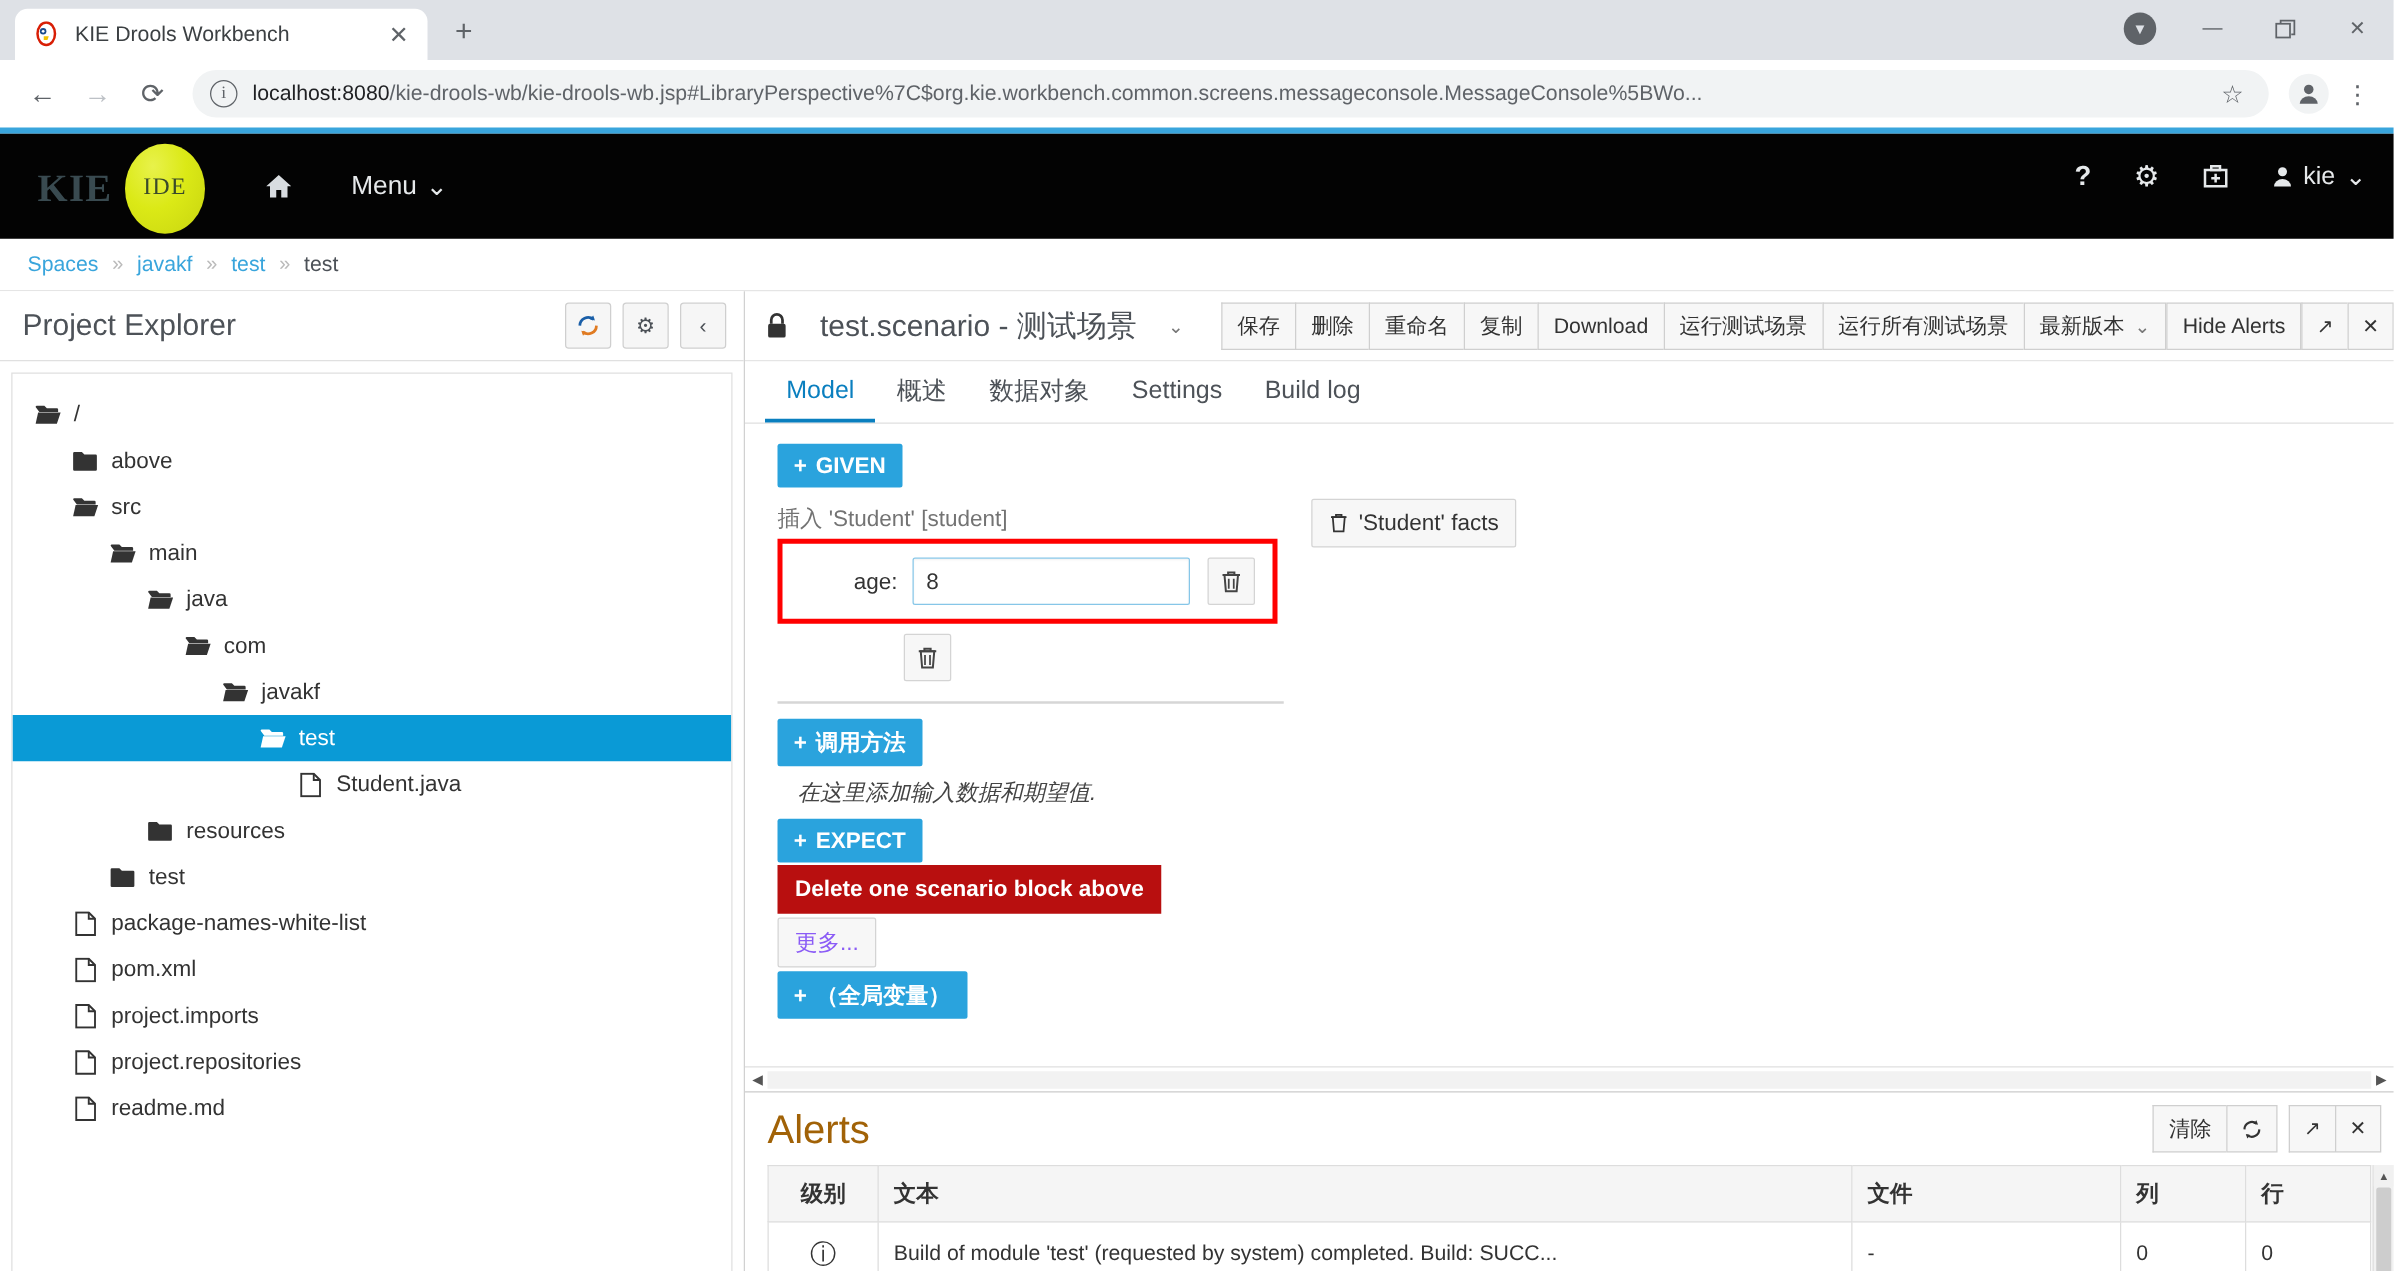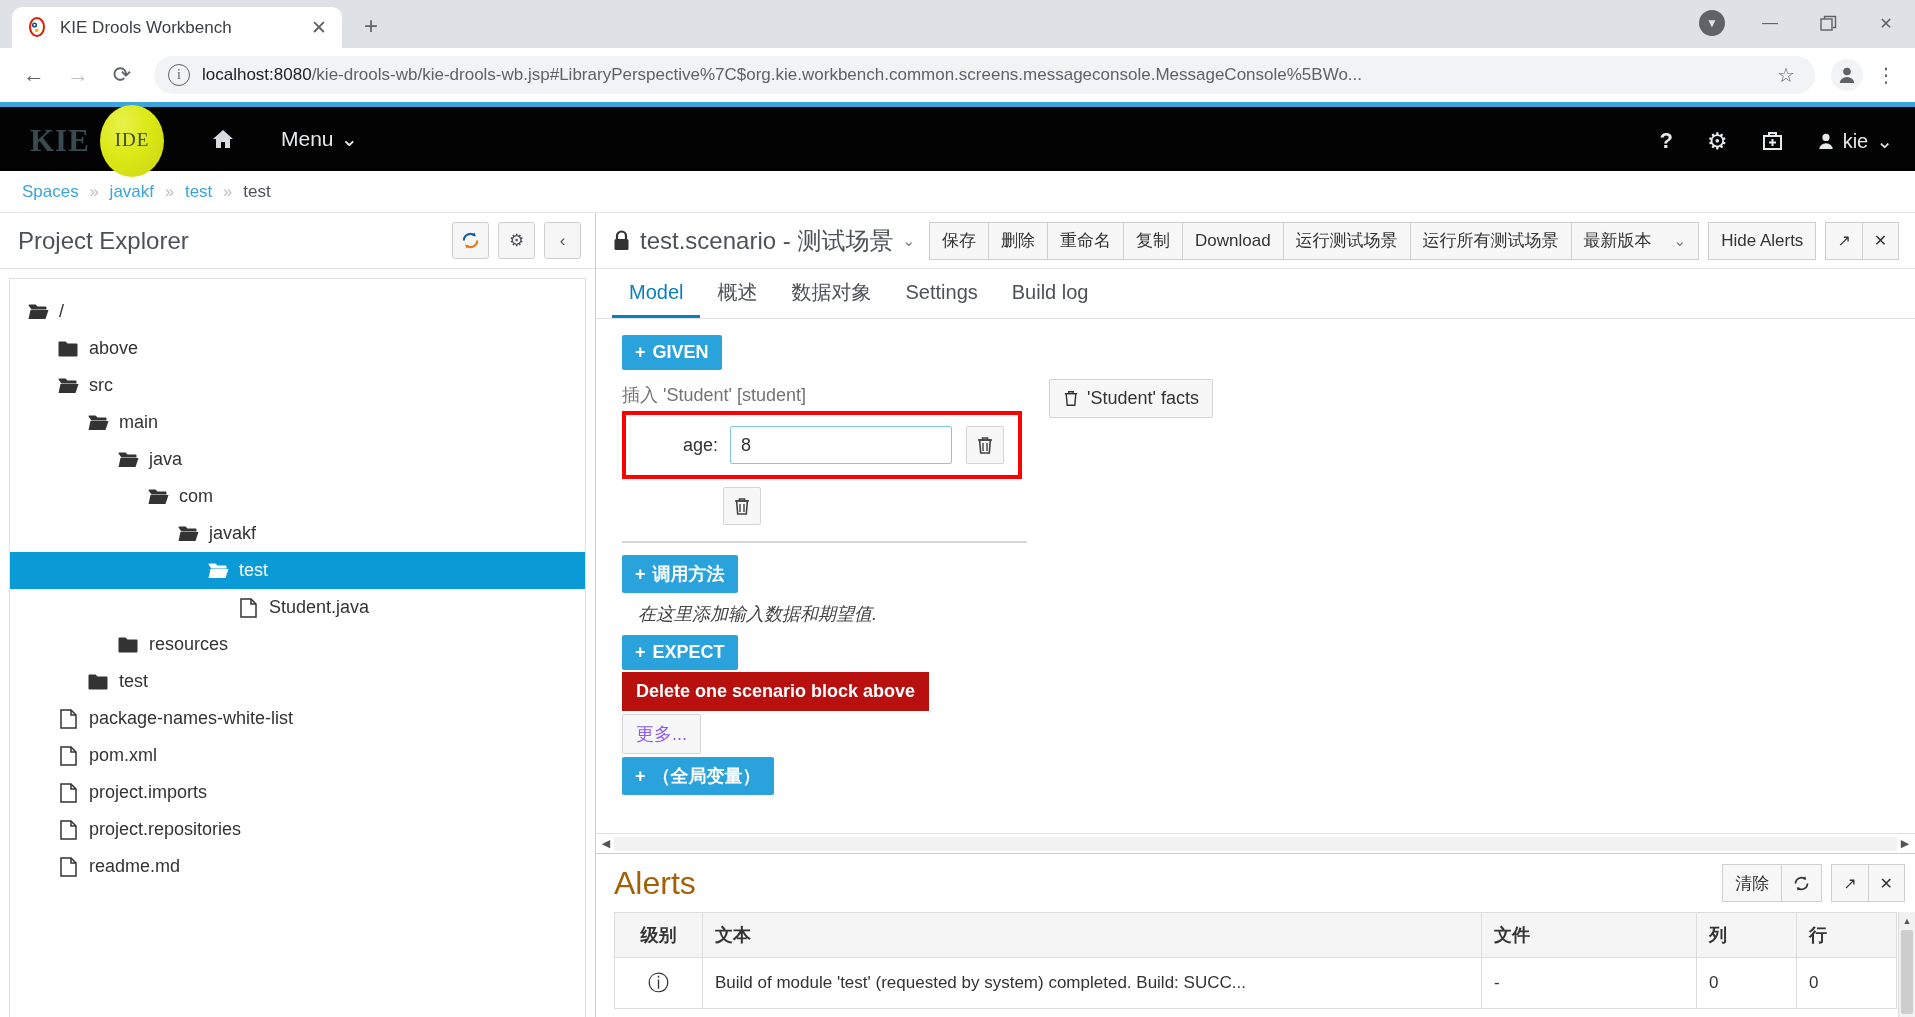--- a/index.html
+++ b/index.html
@@ -39,21 +39,21 @@
   .omni-url { font-size: 17px; color: #5f6368; white-space: nowrap; overflow: hidden; flex: 1; }
   .omni-url b { color: #202124; font-weight: normal; }
   .omni-star { width: 30px; margin-left: 6px; color: #5f6368; font-size: 20px; text-align: center; flex: 0 0 auto;}
   .prof-av { width: 32px; height: 32px; border-radius: 50%; background: #f1f3f4; margin: 0 6px;
     display: flex; align-items: center; justify-content: center; flex: 0 0 auto;}
   .kebab { width: 34px; text-align: center; color: #5f6368; font-size: 20px; letter-spacing: 0; flex: 0 0 auto;}
 
   .blue-line { height: 5px; background: #39a5dc; }
 
   
-  .kie-header { height: 64px; background: #030303; display: flex; align-items: center; padding: 0 22px;
+  .kie-header { height: 84px; background: #030303; display: flex; align-items: center; padding: 0 22px;
     position: relative; }
   .kie-logo { display: flex; align-items: center; position: relative; width: 145px; height: 68px; }
   .kie-word { font-family: "Liberation Serif", serif; font-size: 31px; font-weight: bold;
     color: #394a50; letter-spacing: 1px; position: absolute; left: 8px; top: 18px; }
   .kie-ball { position: absolute; left: 78px; top: 0px; width: 64px; height: 72px; border-radius: 50%;
     background: radial-gradient(ellipse at 35% 25%, #e8f24b 0%, #dbe916 45%, #c8d410 100%); }
   .kie-ball span { position: absolute; left: 0; right: 0; top: 24px; text-align: center;
     font-family: "Liberation Serif", serif; font-size: 19px; color: #3a4a2a; letter-spacing: 1px; }
   .home-ic { margin-left: 44px; color: #d8dce0; font-size: 24px; display: flex; align-items: center; }
   .menu-item { margin-left: 46px; color: #e6e9eb; font-size: 21px; display: flex; align-items: center; gap: 7px; }
@@ -78,29 +78,29 @@
     display: flex; align-items: center; justify-content: center; margin-left: 9px; color: #4d5258; font-size: 17px; }
   .tree { flex: 1; border: 1px solid #e0e0e0; margin: 9px; padding-top: 14px; overflow: hidden; }
   .tnode { display: flex; align-items: center; height: 37px; font-size: 18px; color: #333; gap: 10px; }
   .tnode.sel { background: #0a9ad6; color: #fff; }
   .tico { width: 21px; display: flex; align-items: center; justify-content: center; flex: 0 0 auto; }
 
   
   .right-pane { flex: 1; display: flex; flex-direction: column; position: relative; min-width: 0; }
   .ed-toolbar { height: 56px; display: flex; align-items: center; padding: 0 9px 0 16px;
     border-bottom: 1px solid #e5e5e5; }
-  .ed-title { font-size: 24px; color: #4d5258; display: flex; align-items: center; gap: 9px;
-    white-space: nowrap; margin-right: 14px; }
+  .ed-title { font-size: 24px; color: #4d5258; display: flex; align-items: center; gap: 25px;
+    white-space: nowrap; margin-right: 30px; }
   .ed-caret { font-size: 15px; color: #777; }
   .btn-group { display: flex; }
   .tbtn { height: 38px; padding: 0 12px; border: 1px solid #cfcfcf; border-right: none; background: #f7f7f7;
     display: flex; align-items: center; font-size: 17px; color: #333; white-space: nowrap; }
   .tbtn:last-child { border-right: 1px solid #cfcfcf; }
   .tb-gap { width: 9px; }
-  .tbtn.caretbtn { gap: 22px; }
+  .tbtn.caretbtn { gap: 8px; }
   .tbtn.ic { padding: 0 11px; font-size: 16px; }
 
   .ed-tabs { height: 50px; display: flex; align-items: stretch; padding-left: 16px; border-bottom: 1px solid #e0e0e0; }
   .etab { display: flex; align-items: center; padding: 0 17px; font-size: 20px; color: #4d5258;
     border-bottom: 3px solid transparent; }
   .etab.active { color: #0a7fbf; border-bottom-color: #0a7fbf; }
 
   .ed-canvas { flex: 1; padding: 16px 0 0 26px; overflow: hidden; position: relative; }
   .bbtn { background: #2aa3dd; color: #fff; border: none; font-size: 18px; font-weight: bold;
     padding: 7px 13px; display: inline-flex; align-items: center; gap: 7px; border-radius: 2px; }

